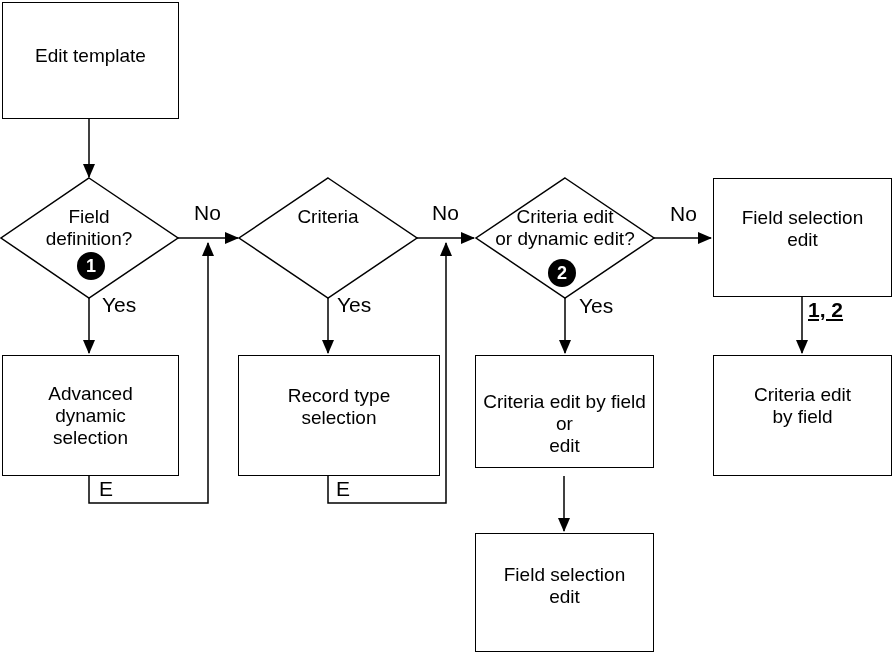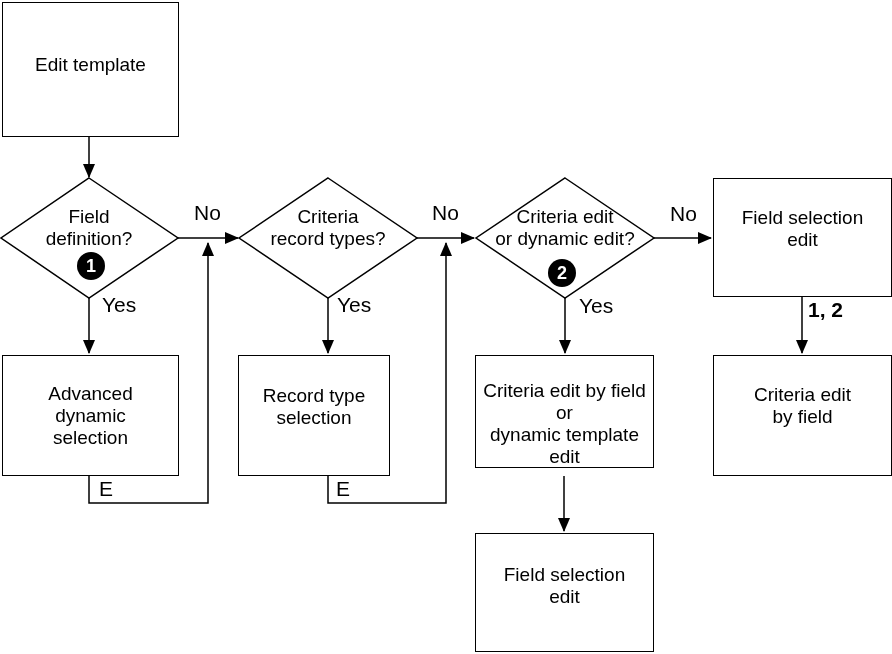--- a/index.html
+++ b/index.html
@@ -36,21 +36,21 @@
     text-align: center;
     font-size: 19px;
     line-height: 22px;
   }
   .elabel {
     position: absolute;
     font-size: 21px;
     line-height: 20px;
     white-space: nowrap;
   }
-  .bold { font-weight: bold; }
+  .bold { font-weight: bold; text-decoration: underline; }
   .badge {
     position: absolute;
     width: 28px; height: 28px;
     border-radius: 50%;
     background: #000000;
     color: #ffffff;
     display: flex;
     align-items: center;
     justify-content: center;
     font-size: 18px;
@@ -80,64 +80,62 @@
     <path d="M 178 238 L 238 238" stroke="#000000" stroke-width="1.5" fill="none" marker-end="url(#arrow)"></path>
     <path d="M 417 238 L 474 238" stroke="#000000" stroke-width="1.5" fill="none" marker-end="url(#arrow)"></path>
     <path d="M 654 238 L 711 238" stroke="#000000" stroke-width="1.5" fill="none" marker-end="url(#arrow)"></path>
     <path d="M 802 297 L 802 353" stroke="#000000" stroke-width="1.5" fill="none" marker-end="url(#arrow)"></path>
     <path d="M 564 476 L 564 531" stroke="#000000" stroke-width="1.5" fill="none" marker-end="url(#arrow)"></path>
 
     <path d="M 89 476 L 89 503 L 208 503 L 208 243" stroke="#000000" stroke-width="1.5" fill="none" marker-end="url(#arrow)"></path>
     <path d="M 328 476 L 328 503 L 446 503 L 446 243" stroke="#000000" stroke-width="1.5" fill="none" marker-end="url(#arrow)"></path>
   </svg>
 
-  <div class="node" style="left:2px; top:2px; width:177px; height:135px; padding-bottom:10px;">
+  <div class="node" style="left:2px; top:2px; width:177px; height:117px; padding-bottom:10px;">
     <span>Edit template</span>
   </div>
 
   <div class="node" style="left:713px; top:178px; width:179px; height:119px; padding-bottom:17px;">
     <span>Field selection</span>
     <span>edit</span>
   </div>
 
   <div class="node" style="left:2px; top:355px; width:177px; height:121px; padding-top:0;">
     <span>Advanced</span>
     <span>dynamic</span>
     <span>selection</span>
   </div>
 
-  <div class="node" style="left:238px; top:355px; width:152px; height:121px; padding-bottom:17px;">
+  <div class="node" style="left:238px; top:355px; width:202px; height:121px; padding-bottom:17px;">
     <span>Record type</span>
     <span>selection</span>
   </div>
 
   <div class="node" style="left:475px; top:355px; width:179px; height:113px; padding-top:24px;">
     <span>Criteria edit by field</span>
     <span>or</span>
-    <span>dynamic template</span>
     <span>edit</span>
   </div>
 
   <div class="node" style="left:713px; top:355px; width:179px; height:121px; padding-bottom:20px;">
     <span>Criteria edit</span>
     <span>by field</span>
   </div>
 
   <div class="node" style="left:475px; top:533px; width:179px; height:119px; padding-bottom:14px;">
     <span>Field selection</span>
     <span>edit</span>
   </div>
 
   <div class="dlabel" style="left:9px; top:206px; width:160px;">
     <span>Field</span>
     <span>definition?</span>
   </div>
   <div class="dlabel" style="left:248px; top:206px; width:160px;">
     <span>Criteria</span>
-    <span>record types?</span>
   </div>
   <div class="dlabel" style="left:485px; top:206px; width:160px;">
     <span>Criteria edit</span>
     <span>or dynamic edit?</span>
   </div>
 
   <div class="badge" style="left:77px; top:252px;">
     <span>1</span>
   </div>
   <div class="badge" style="left:548px; top:259px;">

